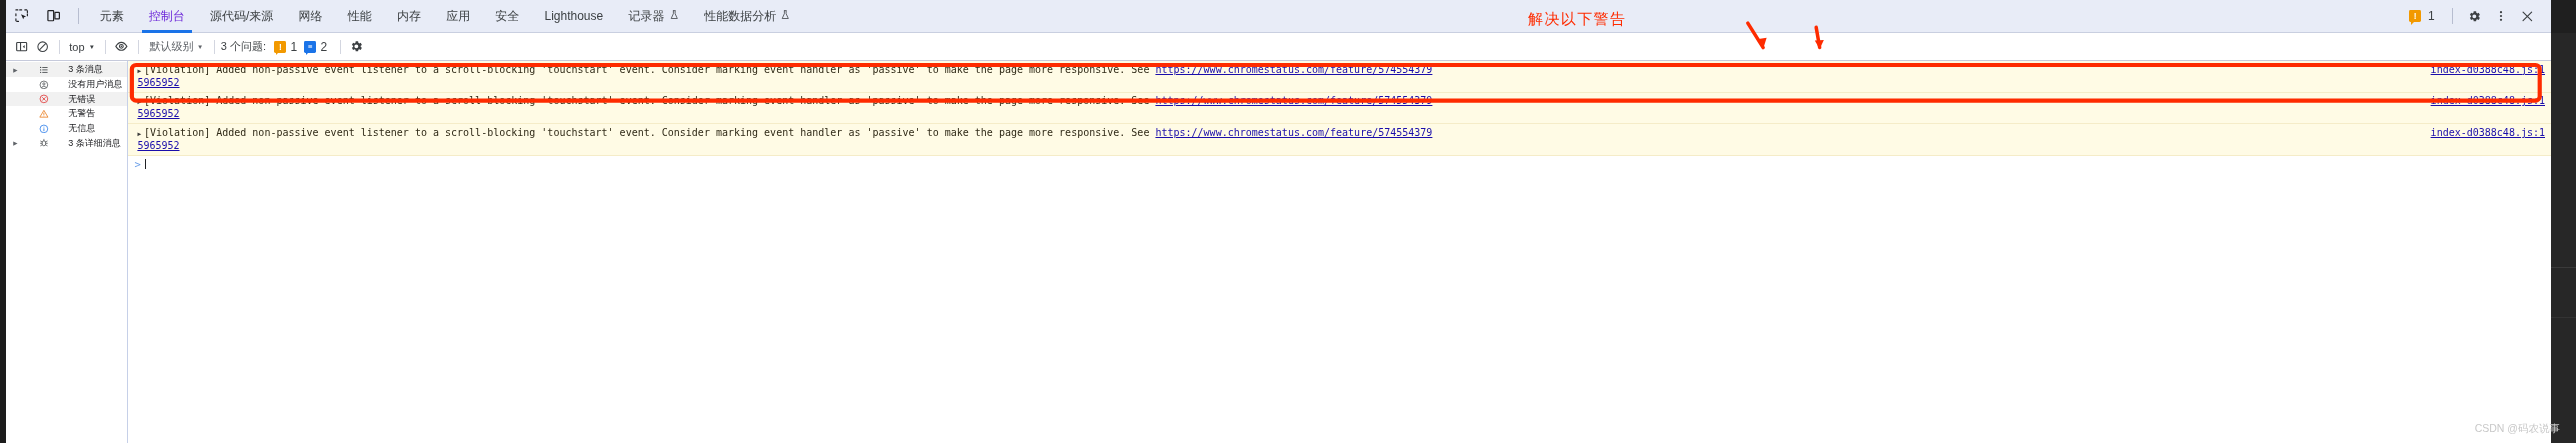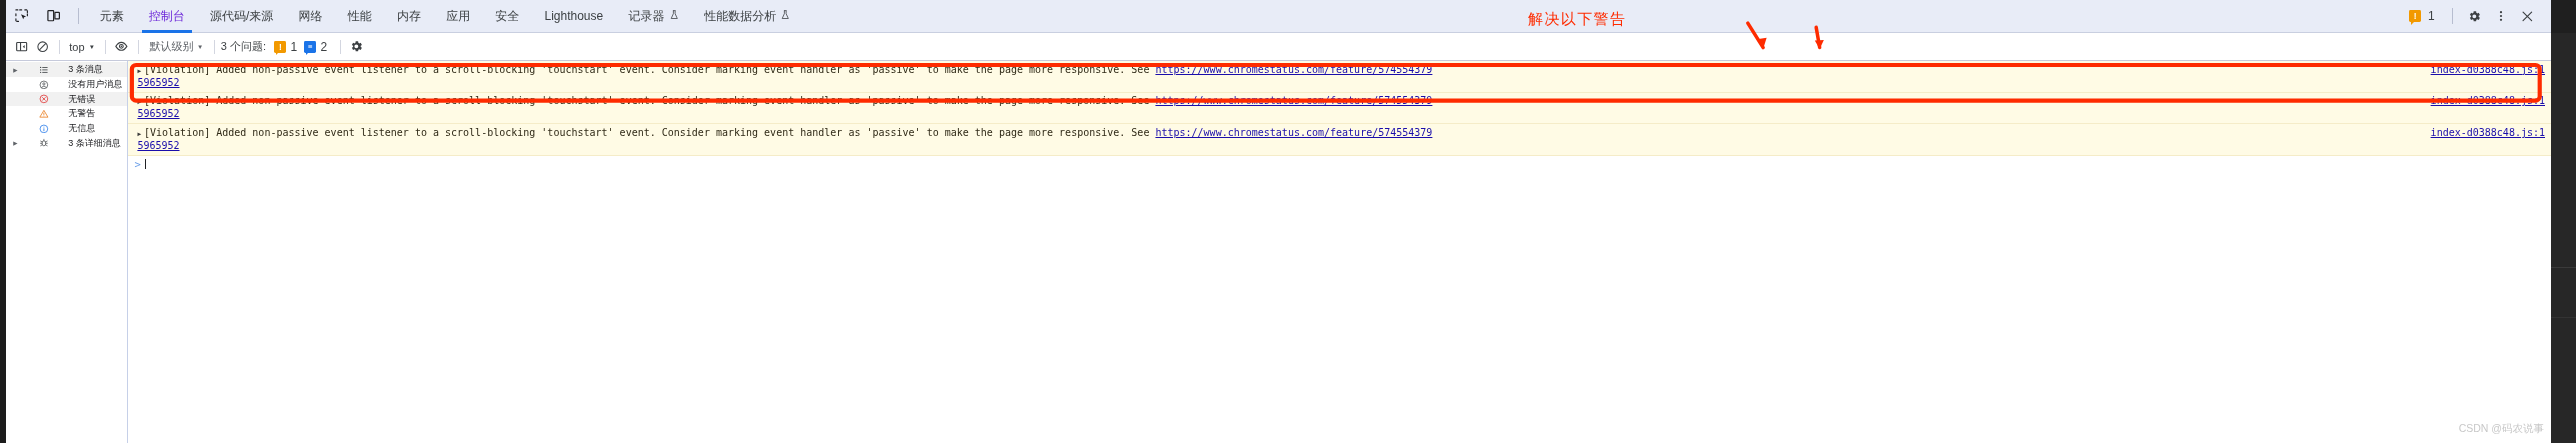--- a/index.html
+++ b/index.html
@@ -114,21 +114,21 @@
   .caret-bar { width:0.7px; height:10.5px; background:#202124; }
 
   
   .anno-text {
     position:absolute; left:1528px; top:9.8px; color:#fe2b00; font-size:15px;
     font-family:"DejaVu Sans", sans-serif; letter-spacing:1.4px; white-space:nowrap;
     pointer-events:none;
   }
   .anno-svg { position:absolute; left:0; top:0; width:2576px; height:444px; pointer-events:none; }
   .watermark {
-    position:absolute; right:32px; bottom:8.4px; color:#c8c8c8; font-size:10.5px;
+    position:absolute; right:16px; bottom:8.4px; color:#c8c8c8; font-size:10.5px;
     font-family:"Liberation Sans", sans-serif; white-space:nowrap;
   }
 </style>
 </head>
 <body>
 
 <div class="screen">
 
   <div class="page-left-edge"></div>
 

